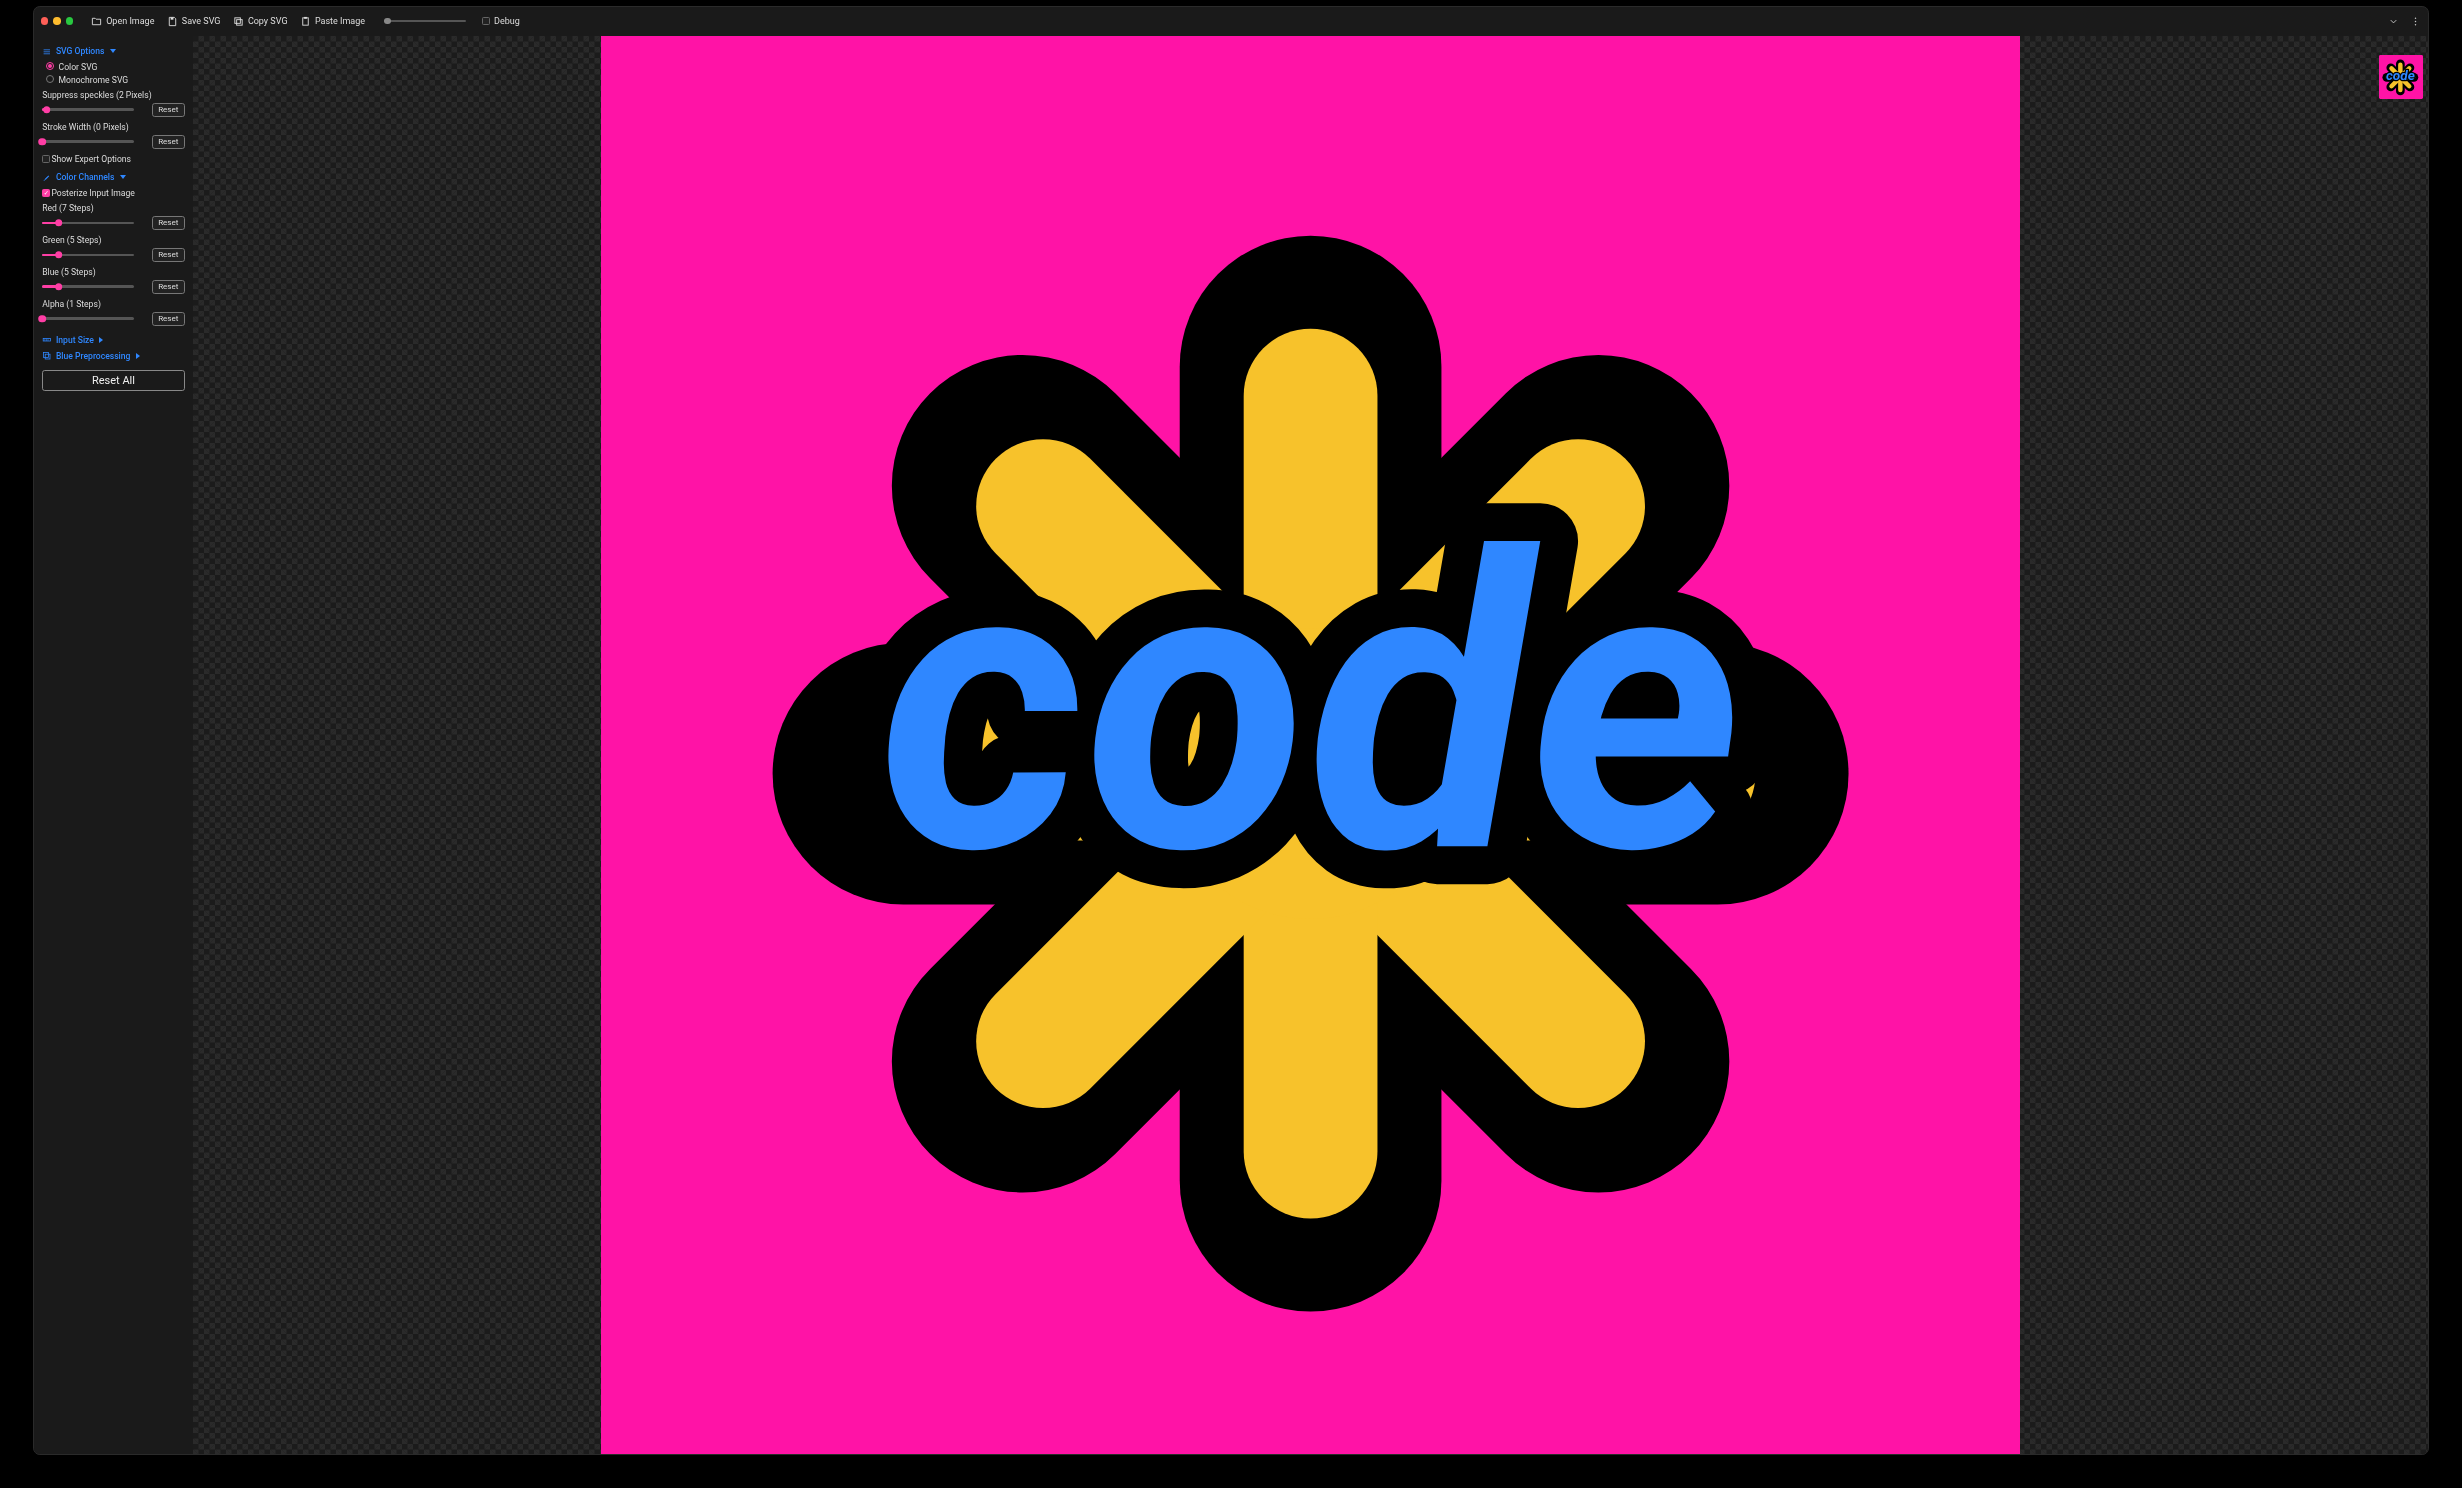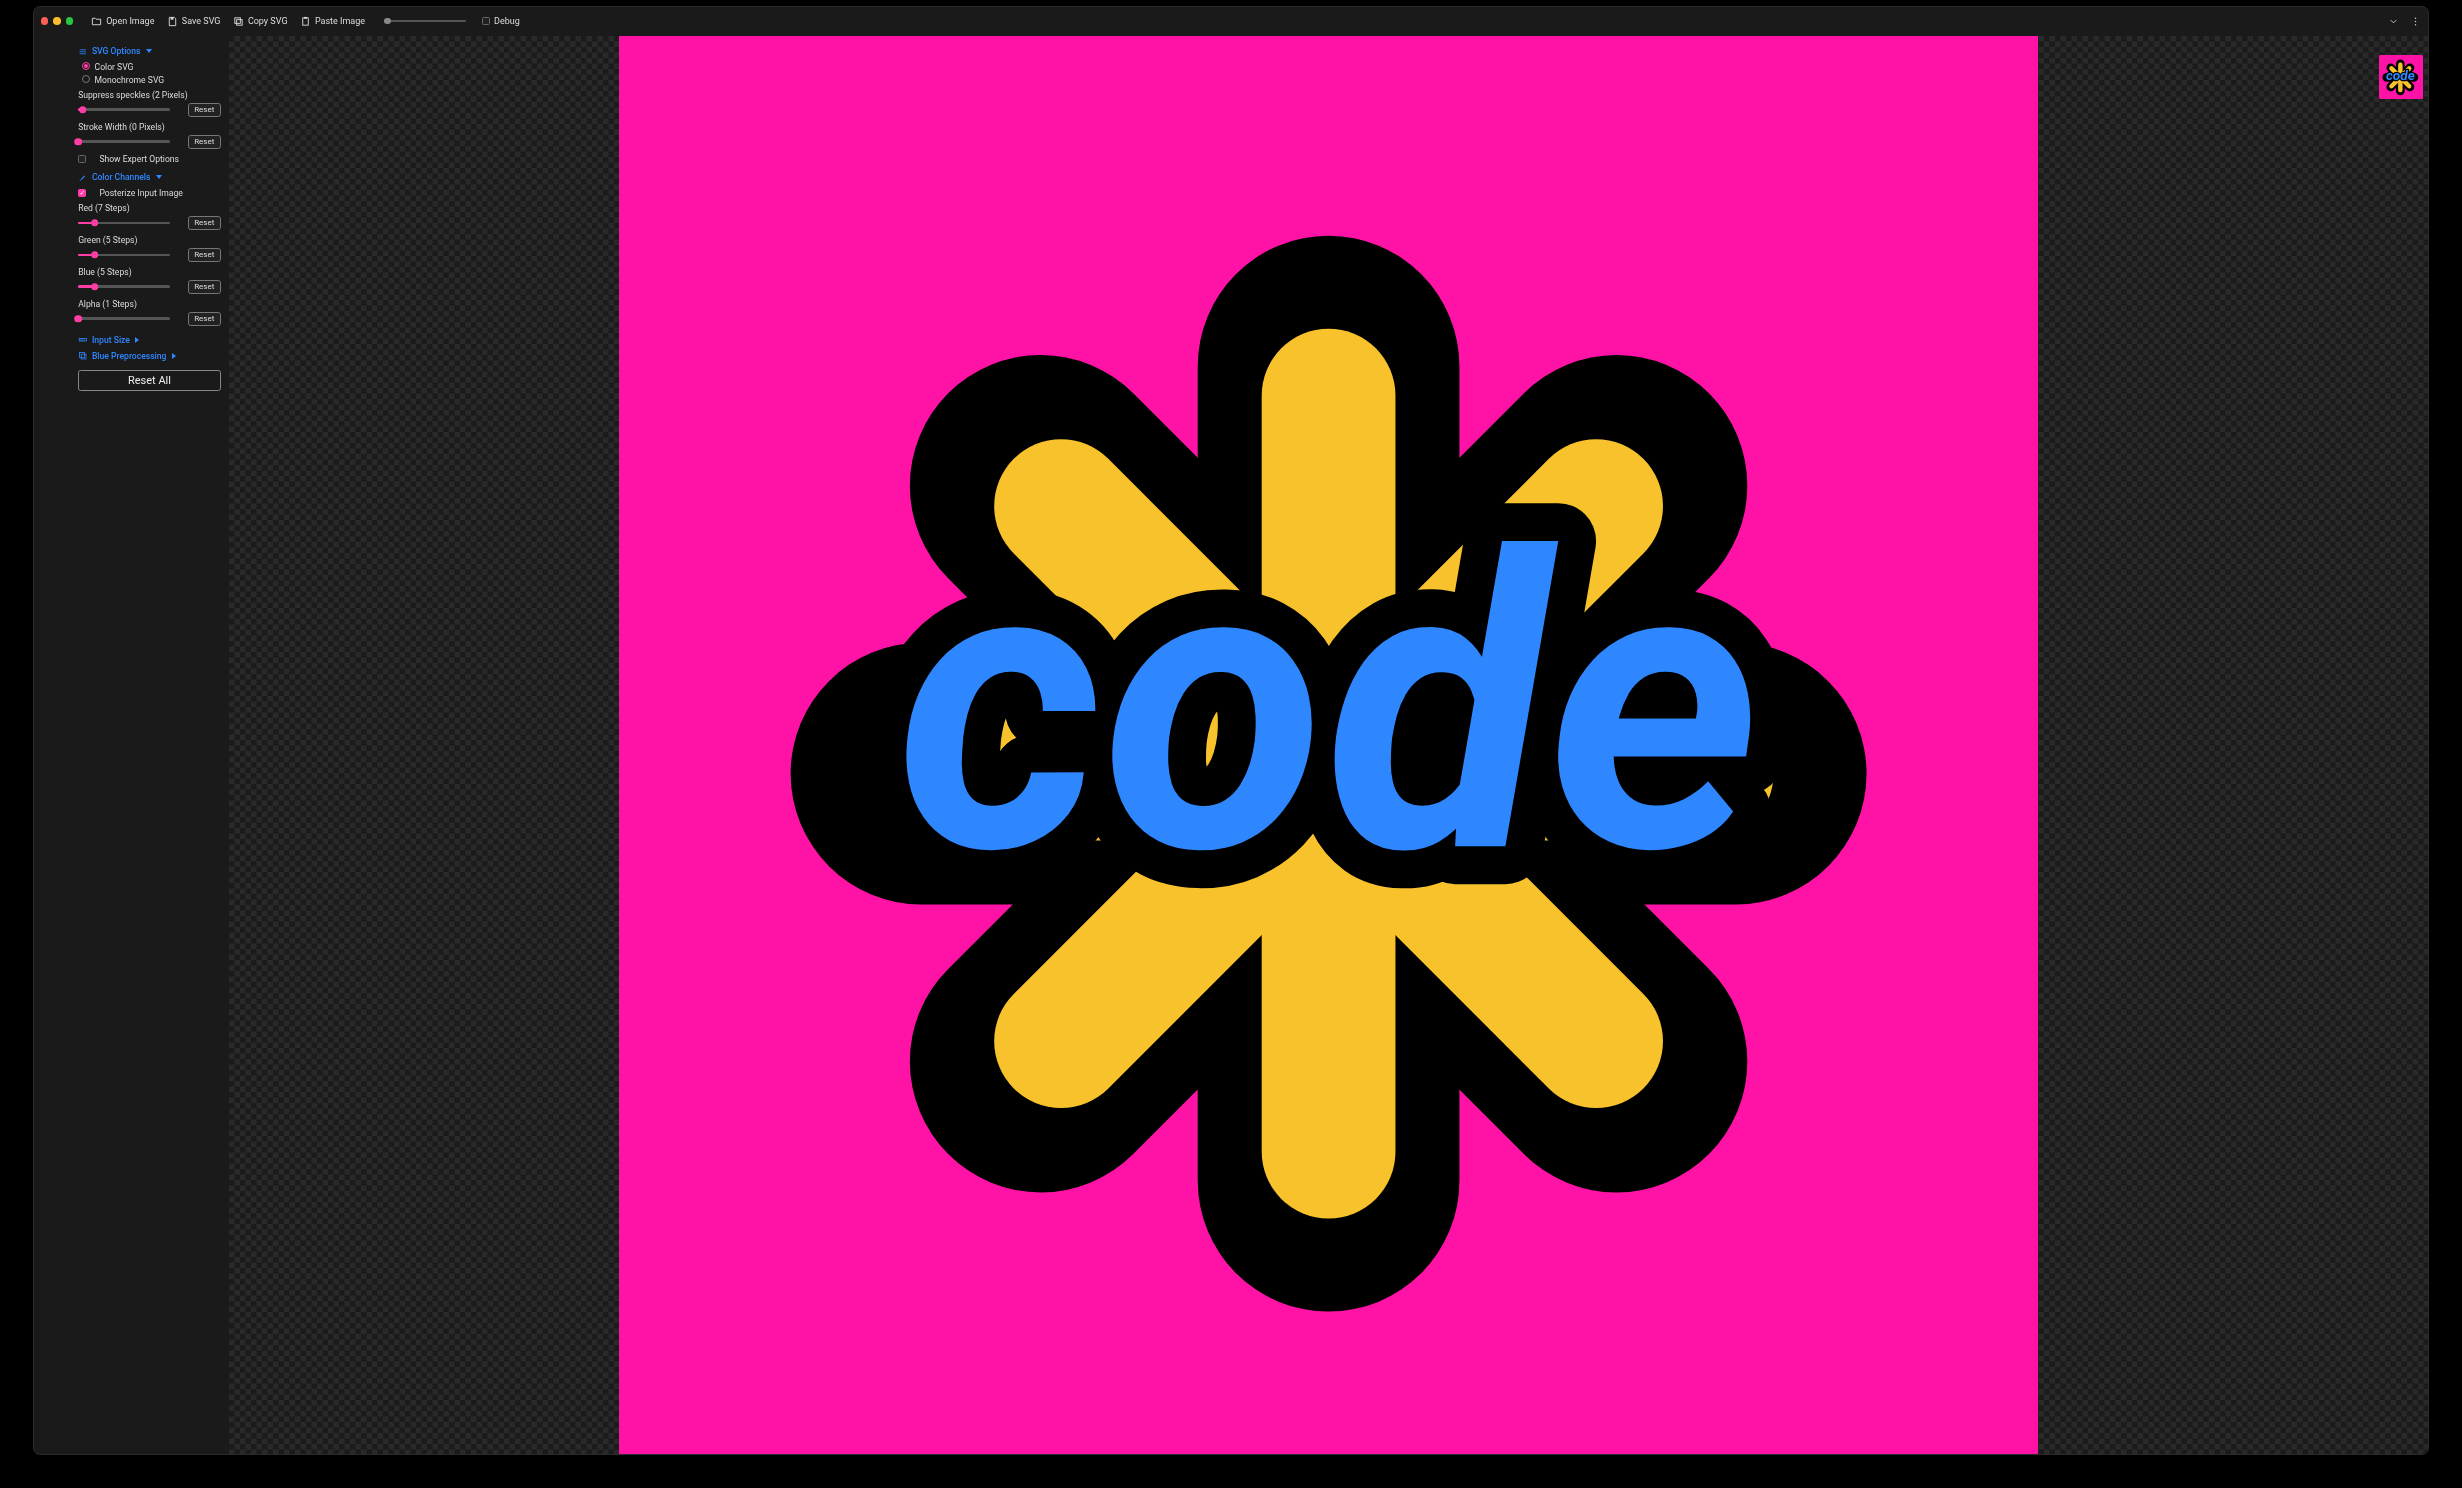--- a/index.html
+++ b/index.html
@@ -35,21 +35,21 @@
     width: 82px; height: 2.7px; background: #555; border-radius: 2.1px; margin-left: 6.9px;
     position: relative;
   }
   .spacer-slider::after { content:""; position:absolute; left:0; top:-2.1px; width:6.9px; height:6.9px; border-radius:50%; background:#888; }
   .debug-wrap { display:flex; align-items:center; gap:4.1px; margin-left:3px; }
   .debug-check { width:8.2px; height:8.2px; border:0.7px solid #666; border-radius:1.4px; background:#222; }
   .toolbar-right { margin-left:auto; display:flex; align-items:center; gap:11px; color:#bbb; }
   .toolbar-right svg { width:11px; height:11px; fill:#ccc; }
 
   
-  .body { flex:1; display:flex; min-height:0;padding-left:36px; }
+  .body { flex:1; display:flex; min-height:0; }
   .sidebar {
     width: 159px;
     background: #1a1a1a;
     padding: 6.9px 8.2px 8.2px 8.2px;
     overflow-y: auto;
     font-size: 8.6px;
     color: #ddd;
   }
   .section-head {
     display:flex; align-items:center; gap:4.1px;
@@ -66,21 +66,21 @@
   .slider-row { margin: 5.5px 0 2.7px 0; }
   .slider-row .cap { margin-bottom:2.7px; color:#ddd; font-size:8.6px; }
   .slider-line { display:flex; align-items:center; gap:18px; }
   .track { flex:1; height:2.7px; background:#555; border-radius:2.1px; position:relative; }
   .fill { position:absolute; left:0; top:0; bottom:0; background:#ff3ea5; border-radius:2.1px; }
   .thumb { position:absolute; top:50%; transform:translate(-50%,-50%); width:7.6px; height:7.6px; border-radius:50%; background:#ff3ea5; }
   .reset-btn {
     border:0.7px solid #777; background:#222; color:#ddd; font-size:8px;
     padding:1.4px 5.5px; border-radius:2.7px; cursor:pointer;
   }
-  .check-row { display:flex; align-items:center; gap:13px; margin:5.5px 0 8.2px 0; }
+  .check-row { display:flex; align-items:center; gap:1px; margin:5.5px 0 8.2px 0; }
   .chk { width:8.2px; height:8.2px; border-radius:1.4px; border:0.7px solid #666; background:#222; display:flex; align-items:center; justify-content:center;}
   .chk.on { background:#ff3ea5; border-color:#ff3ea5; }
   .chk.on::after{content:"✓"; color:#fff; font-size:6.2px; line-height:1;}
   .reset-all {
     width:100%; margin-top:4px; border:0.7px solid #888; background:transparent; color:#eee;
     padding:2.7px 0; border-radius:2.7px; font-size:11px; cursor:pointer;
   }
 
   
   .canvas-area {

